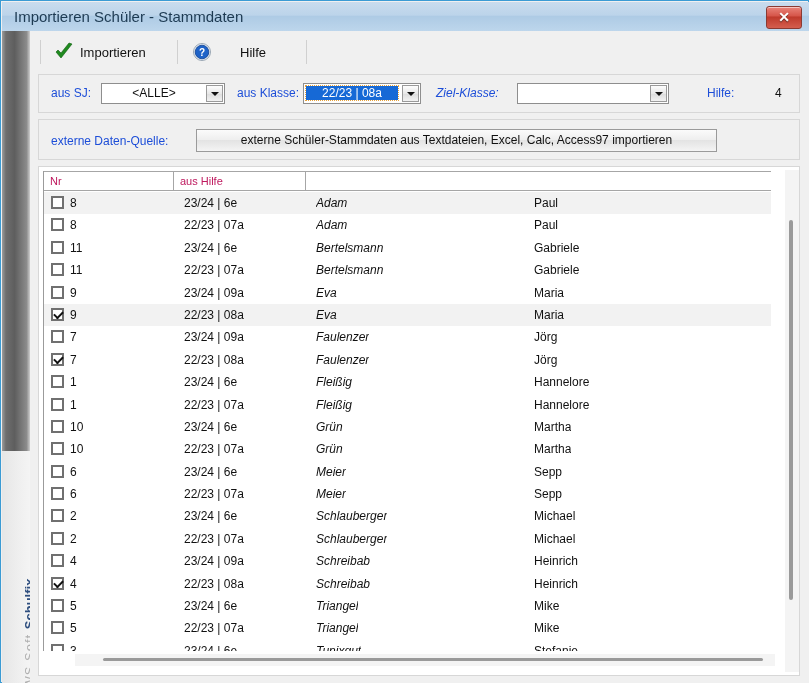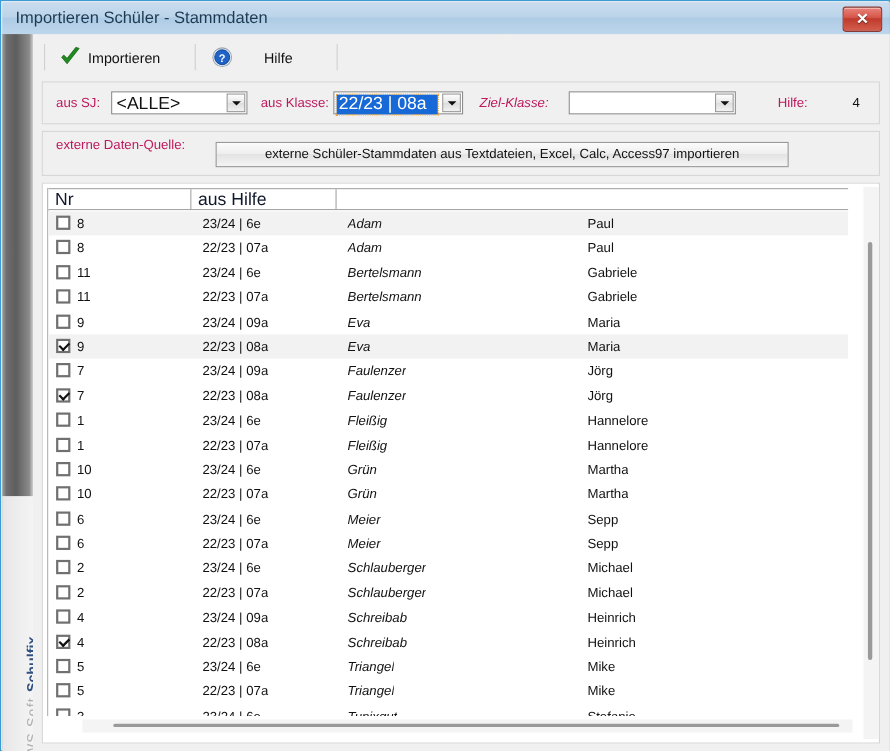--- a/index.html
+++ b/index.html
@@ -89,30 +89,30 @@
   .groupbox{
     position:absolute;
     box-sizing:border-box;
     border:1px solid #d7d7d7;
     background:#f0f0f0;
   }
   #gb-filter{left:8px;top:43px;width:762px;height:39px;}
   #gb-source{left:8px;top:88px;width:762px;height:41px;}
   #gb-grid{left:8px;top:135px;width:762px;height:510px;background:#ffffff;border:1px solid #d7d7d7;}
 
-  .lbl{position:absolute;font-size:12px;color:#be185d;white-space:nowrap;}
+  .lbl{position:absolute;font-size:12px;color:#1d4ed8;white-space:nowrap;}
 
   
   .combo{
     position:absolute;box-sizing:border-box;height:21px;
     border:1px solid #8e8e8e;background:#ffffff;cursor:pointer;
   }
   .combo .val{
     position:absolute;left:4px;top:2px;right:22px;
-    font-size:16px;color:#111;white-space:nowrap;overflow:hidden;
+    font-size:12px;color:#111;white-space:nowrap;overflow:hidden;text-align:center;
   }
   .combo .val.sel{
     background:#1669d6;color:#ffffff;
     outline:1px dotted #e8a33d;
     padding:0 2px;left:2px;top:2px;
   }
   .combo .arrow{
     position:absolute;right:1px;top:1px;width:17px;height:17px;
     background:linear-gradient(to bottom,#fdfdfd,#e8e8e8 50%,#dcdcdc 51%,#f2f2f2);
     border:1px solid #9a9a9a;box-sizing:border-box;
@@ -140,21 +140,21 @@
     box-sizing:border-box;
     border-left:1px solid #9b9b9b;
   }
   #grid-head{
     position:absolute;left:0;top:0;width:727px;height:20px;
     box-sizing:border-box;
     border-top:1px solid #a6a6a6;border-bottom:1px solid #a6a6a6;
     background:#ffffff;
   }
   #grid-head .hcell{
-    position:absolute;top:0;height:19px;font-size:16px;color:#0f172a;
+    position:absolute;top:0;height:19px;font-size:11px;color:#be185d;
     line-height:19px;padding-left:6px;box-sizing:border-box;
     border-right:1px solid #a6a6a6;white-space:nowrap;
     cursor:pointer;
   }
   #grid-body{
     position:absolute;left:0;top:21px;width:727px;height:459px;
     overflow:hidden;background:#ffffff;
   }
   .grow{
     position:relative;height:22.4px;width:727px;box-sizing:border-box;
@@ -267,21 +267,21 @@
       <div class="combo" style="left:478px;top:8px;width:152px;">
         <div class="val"></div>
         <div class="arrow"></div>
       </div>
 
       <div class="lbl" style="left:668px;top:11px;">Hilfe:</div>
       <div class="anzahl-val" style="left:736px;top:11px;">4</div>
     </div>
 
     <div class="groupbox" id="gb-source">
-      <div class="lbl" style="left:12px;top:4px;">externe Daten-Quelle:</div>
+      <div class="lbl" style="left:12px;top:14px;">externe Daten-Quelle:</div>
       <div id="btn-source">externe Schüler-Stammdaten aus Textdateien, Excel, Calc, Access97 importieren</div>
     </div>
 
     <div class="groupbox" id="gb-grid">
       <div id="grid-inner">
         <div id="grid-head">
           <div class="hcell" style="left:0px;width:130px;">Nr</div>
           <div class="hcell" style="left:130px;width:132px;">aus Hilfe</div>
           <div class="hcell" style="left:262px;width:218px;margin-top:34px;">Nachname</div>
         </div>

